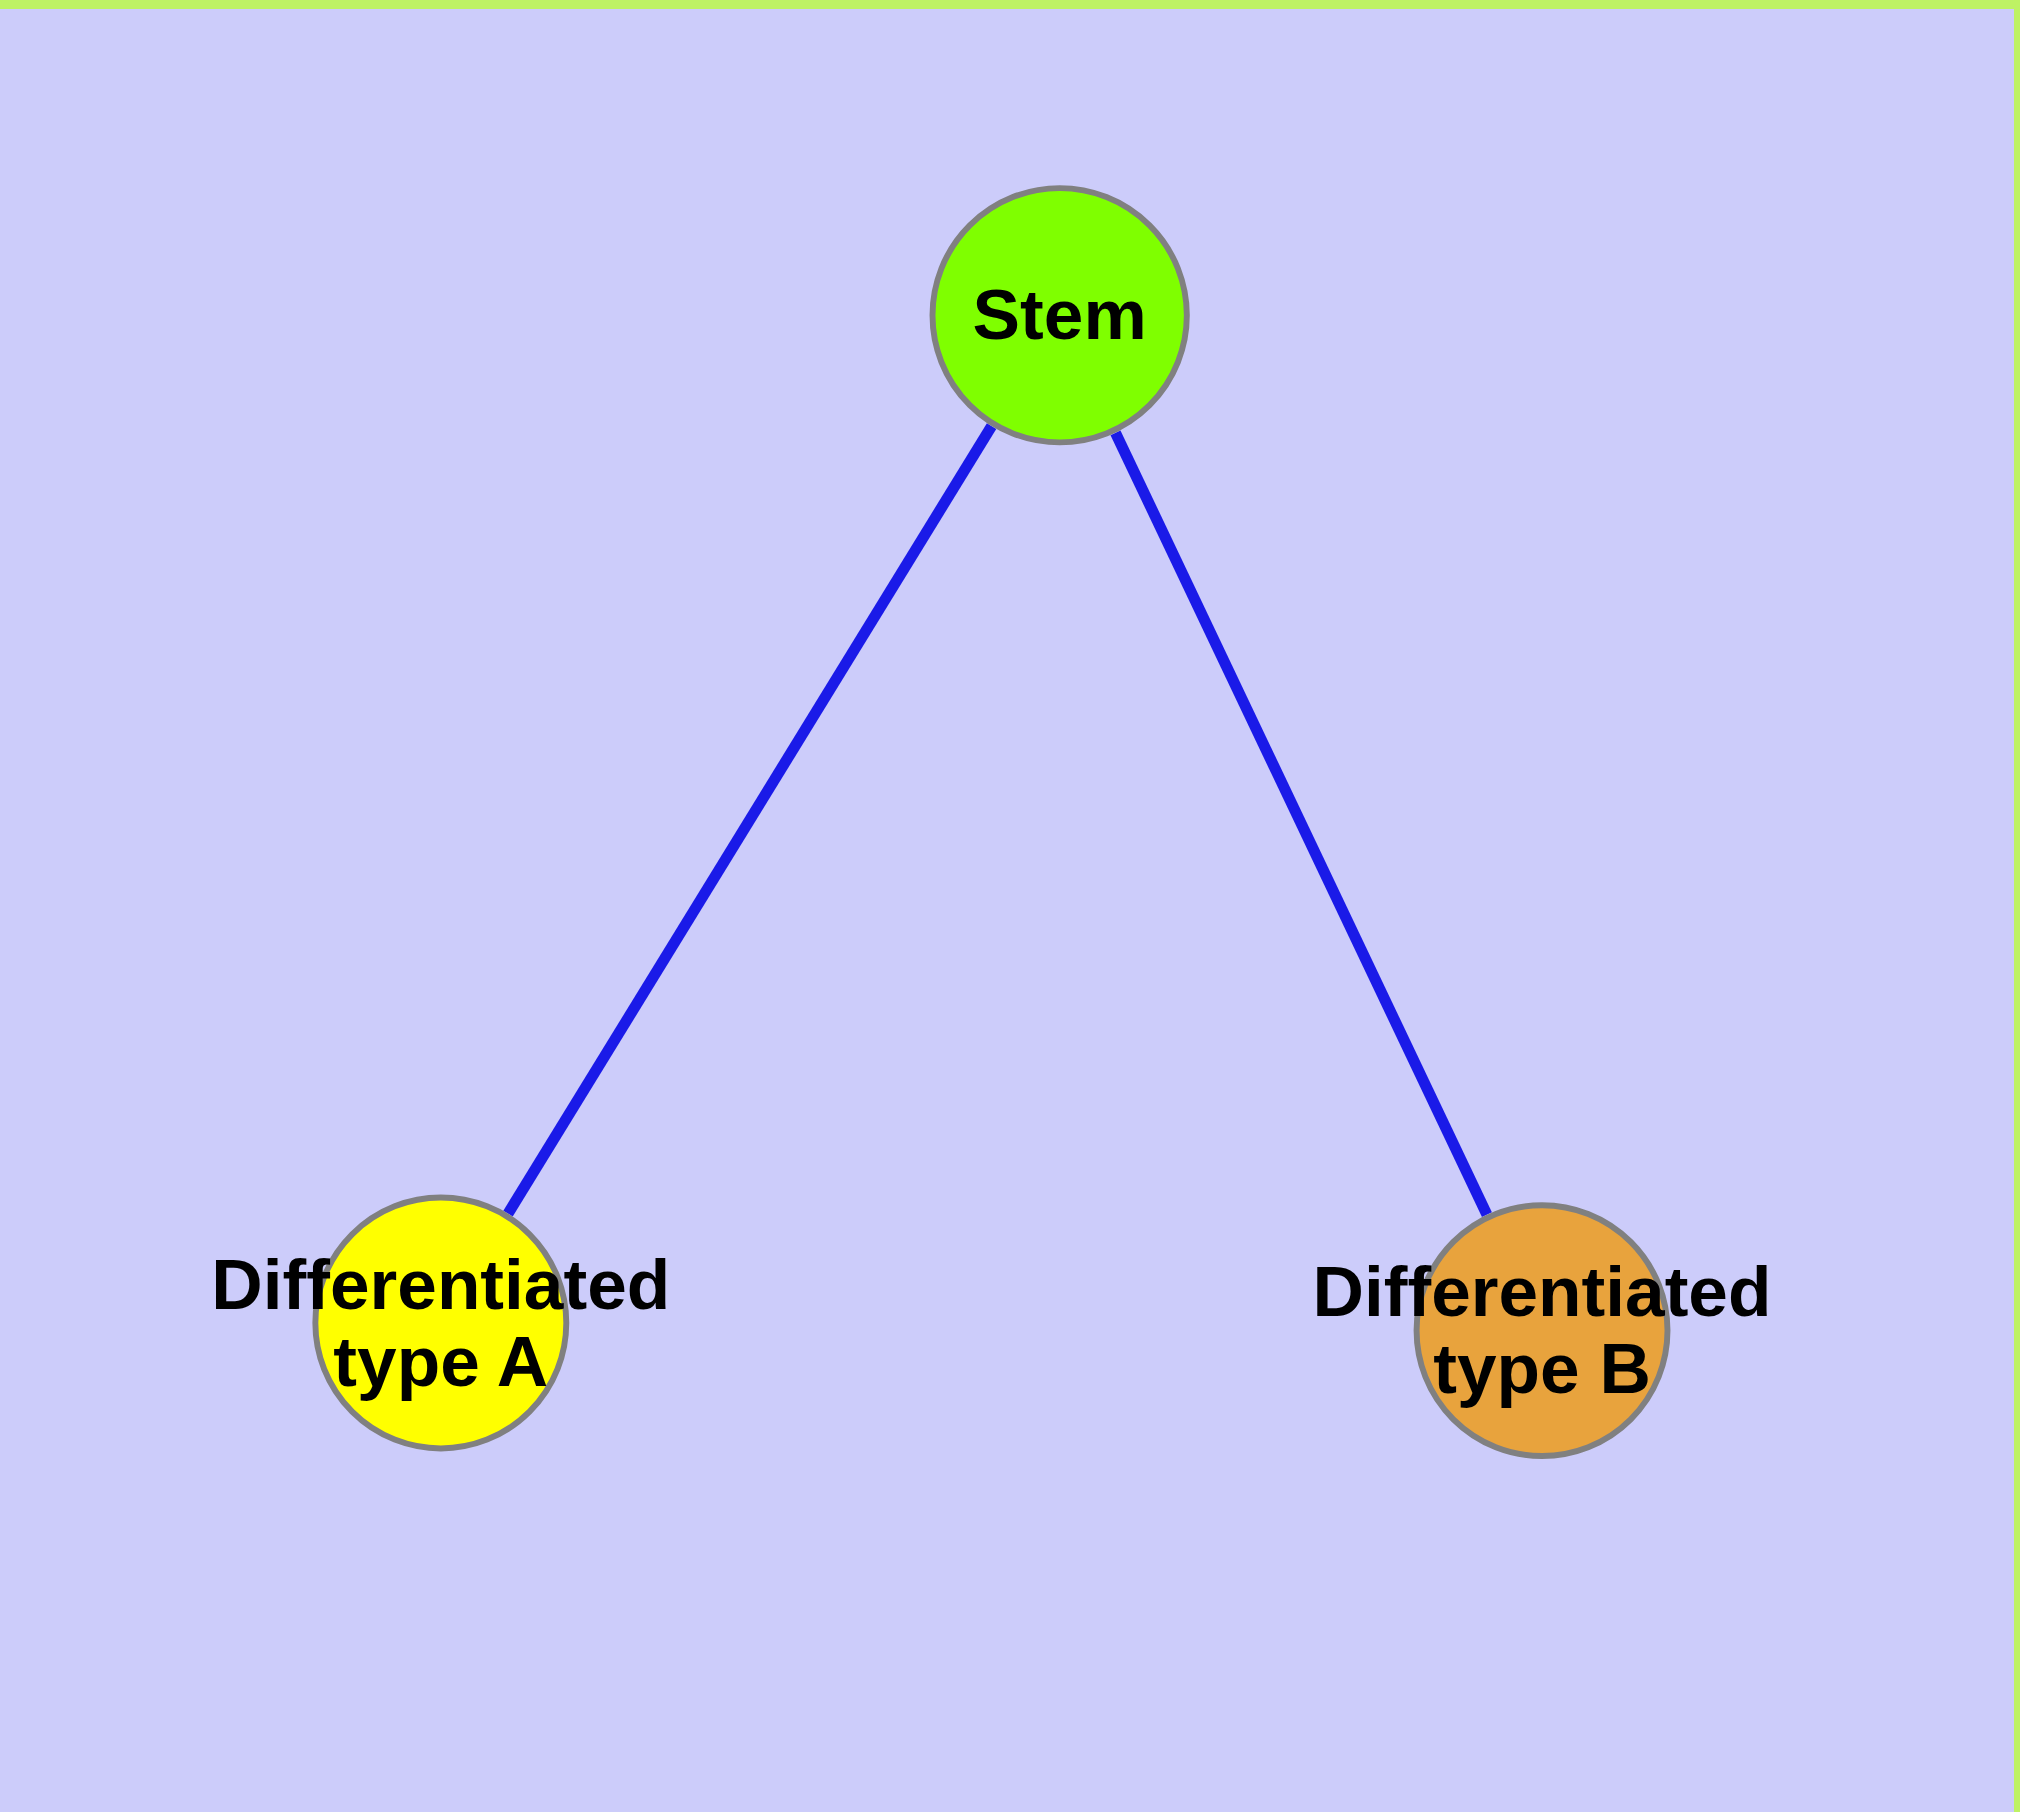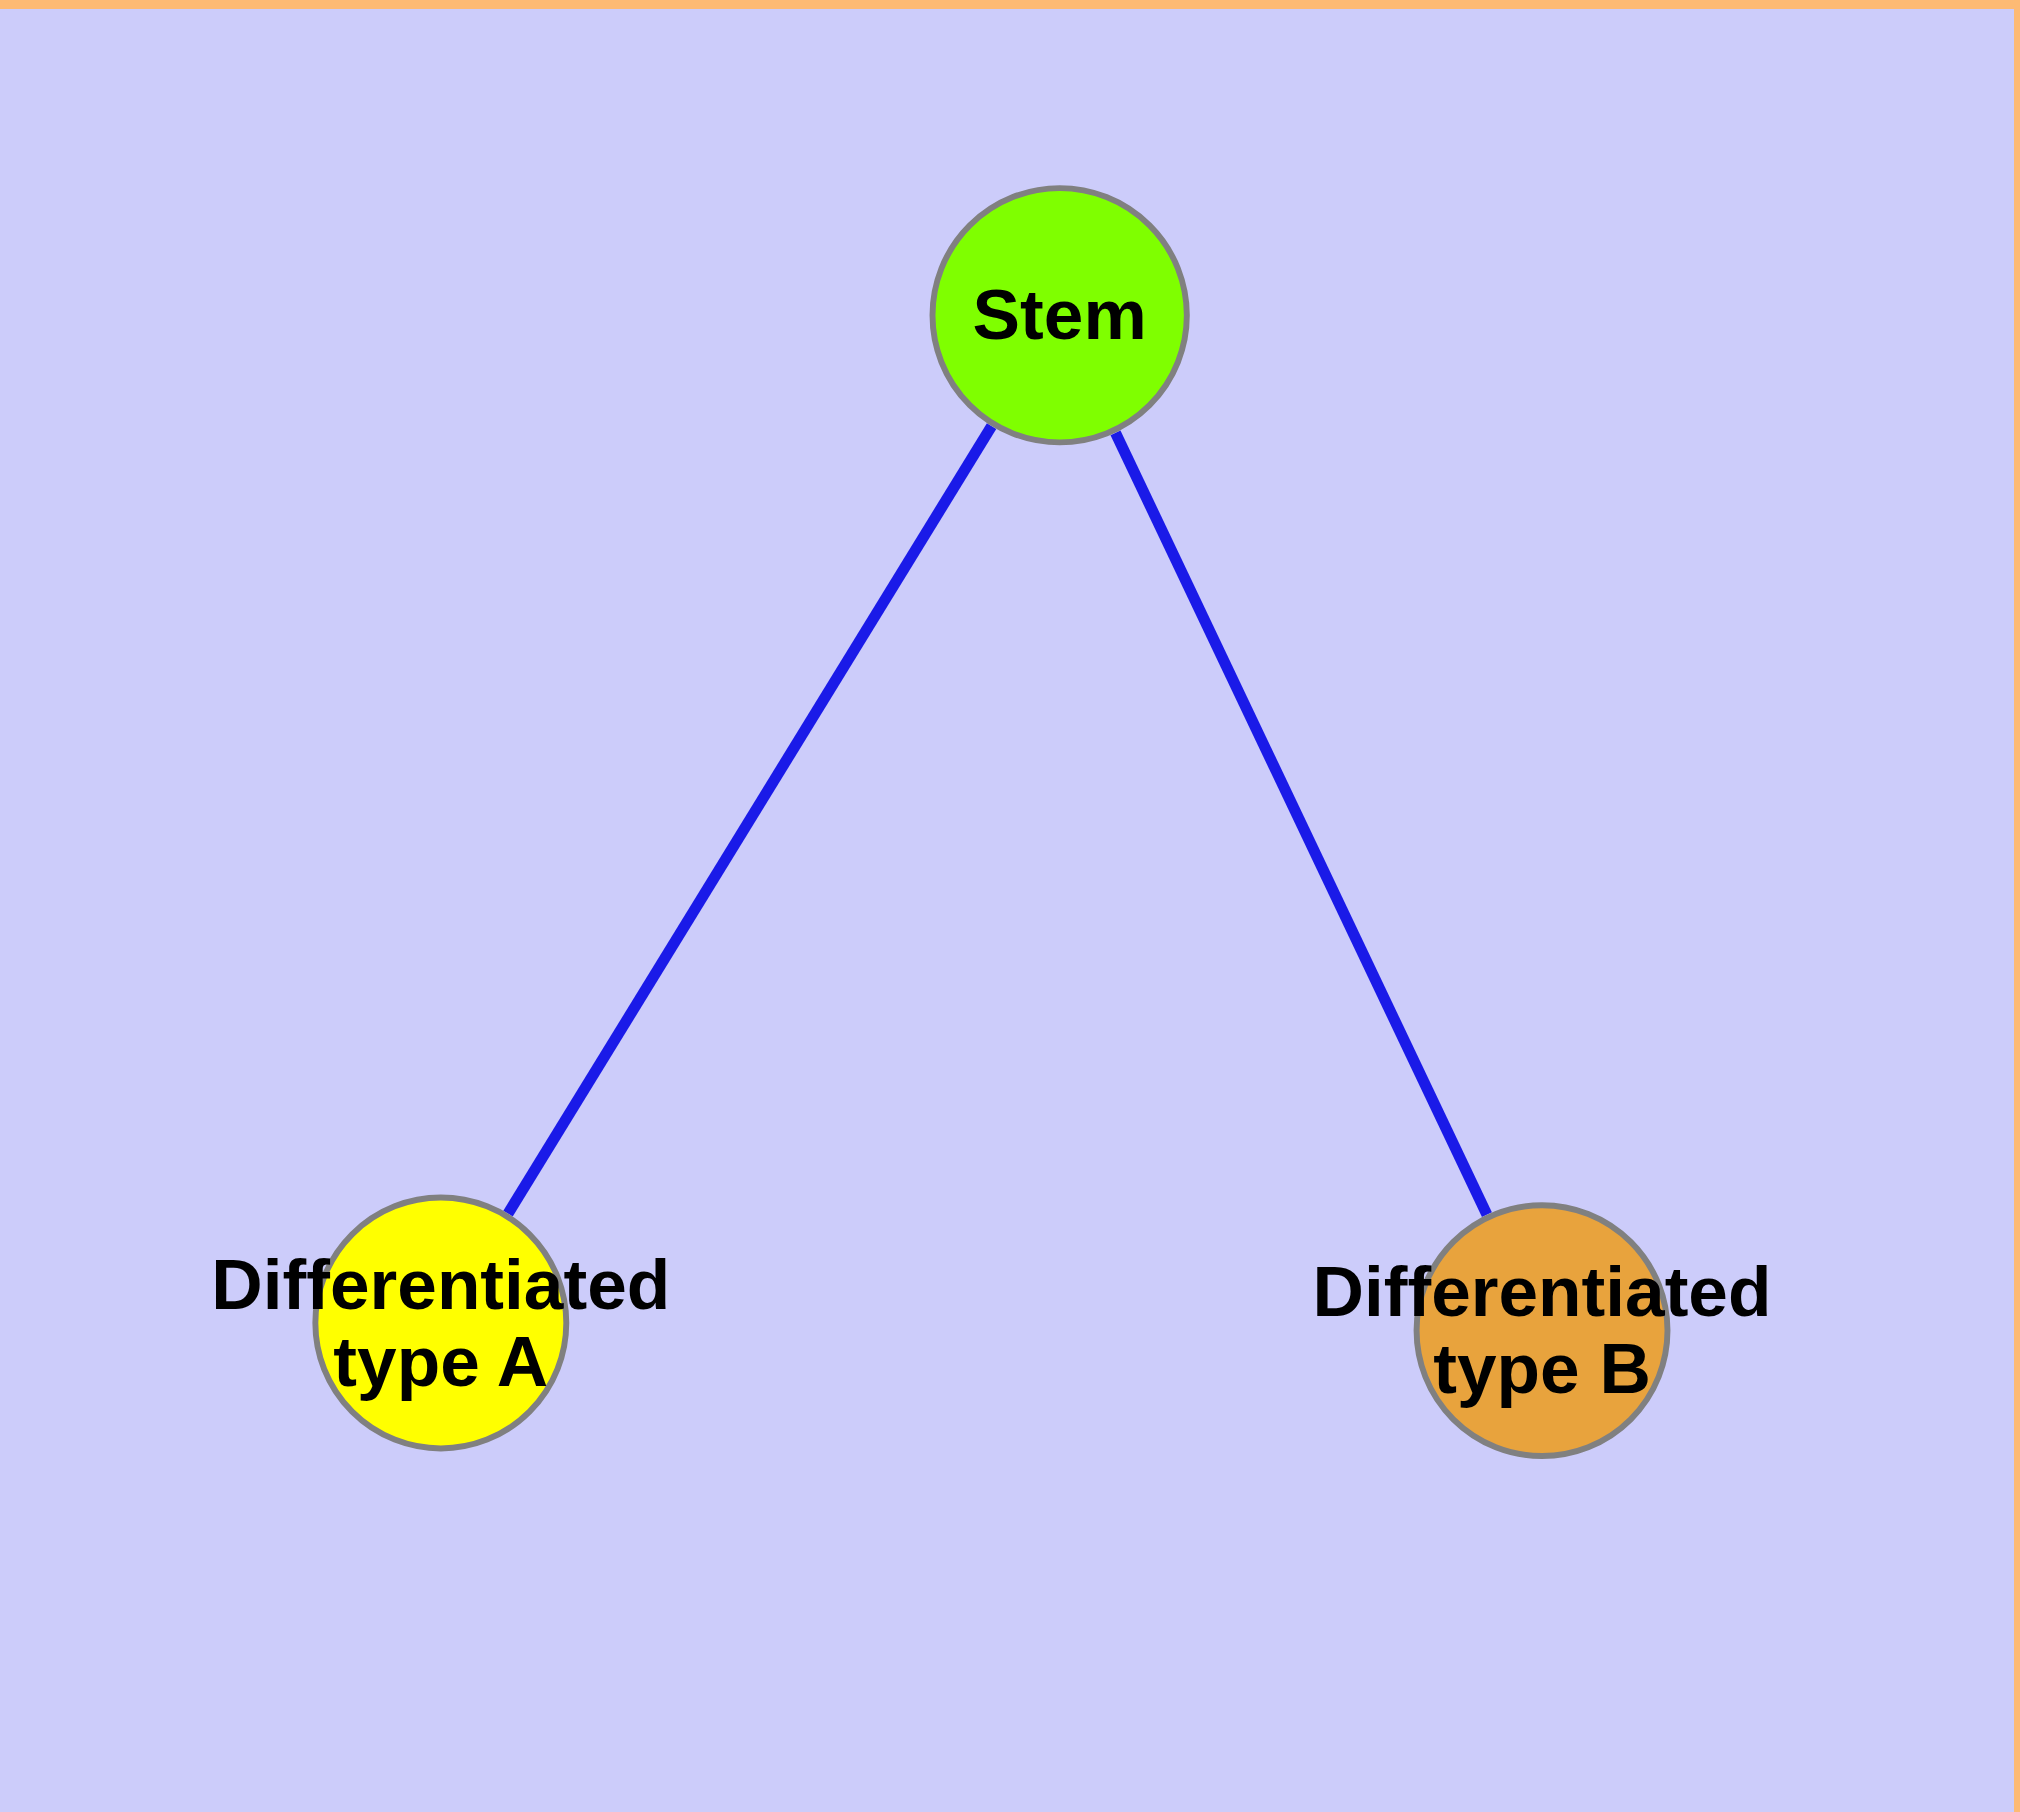--- a/index.html
+++ b/index.html
@@ -4,21 +4,21 @@
 <style>
   html, body {
     margin: 0;
     padding: 0;
     background: #ffffff;
   }
   #canvas {
     position: relative;
     width: 2021px;
     height: 1812px;
-    background: #fdba74;
+    background: #bef264;
     overflow: hidden;
     font-family: "Liberation Sans", sans-serif;
   }
   #plot-bg {
     position: absolute;
     left: 0;
     top: 8.5px;
     width: 2014px;
     height: 1804px;
     background: #ccccfa;

